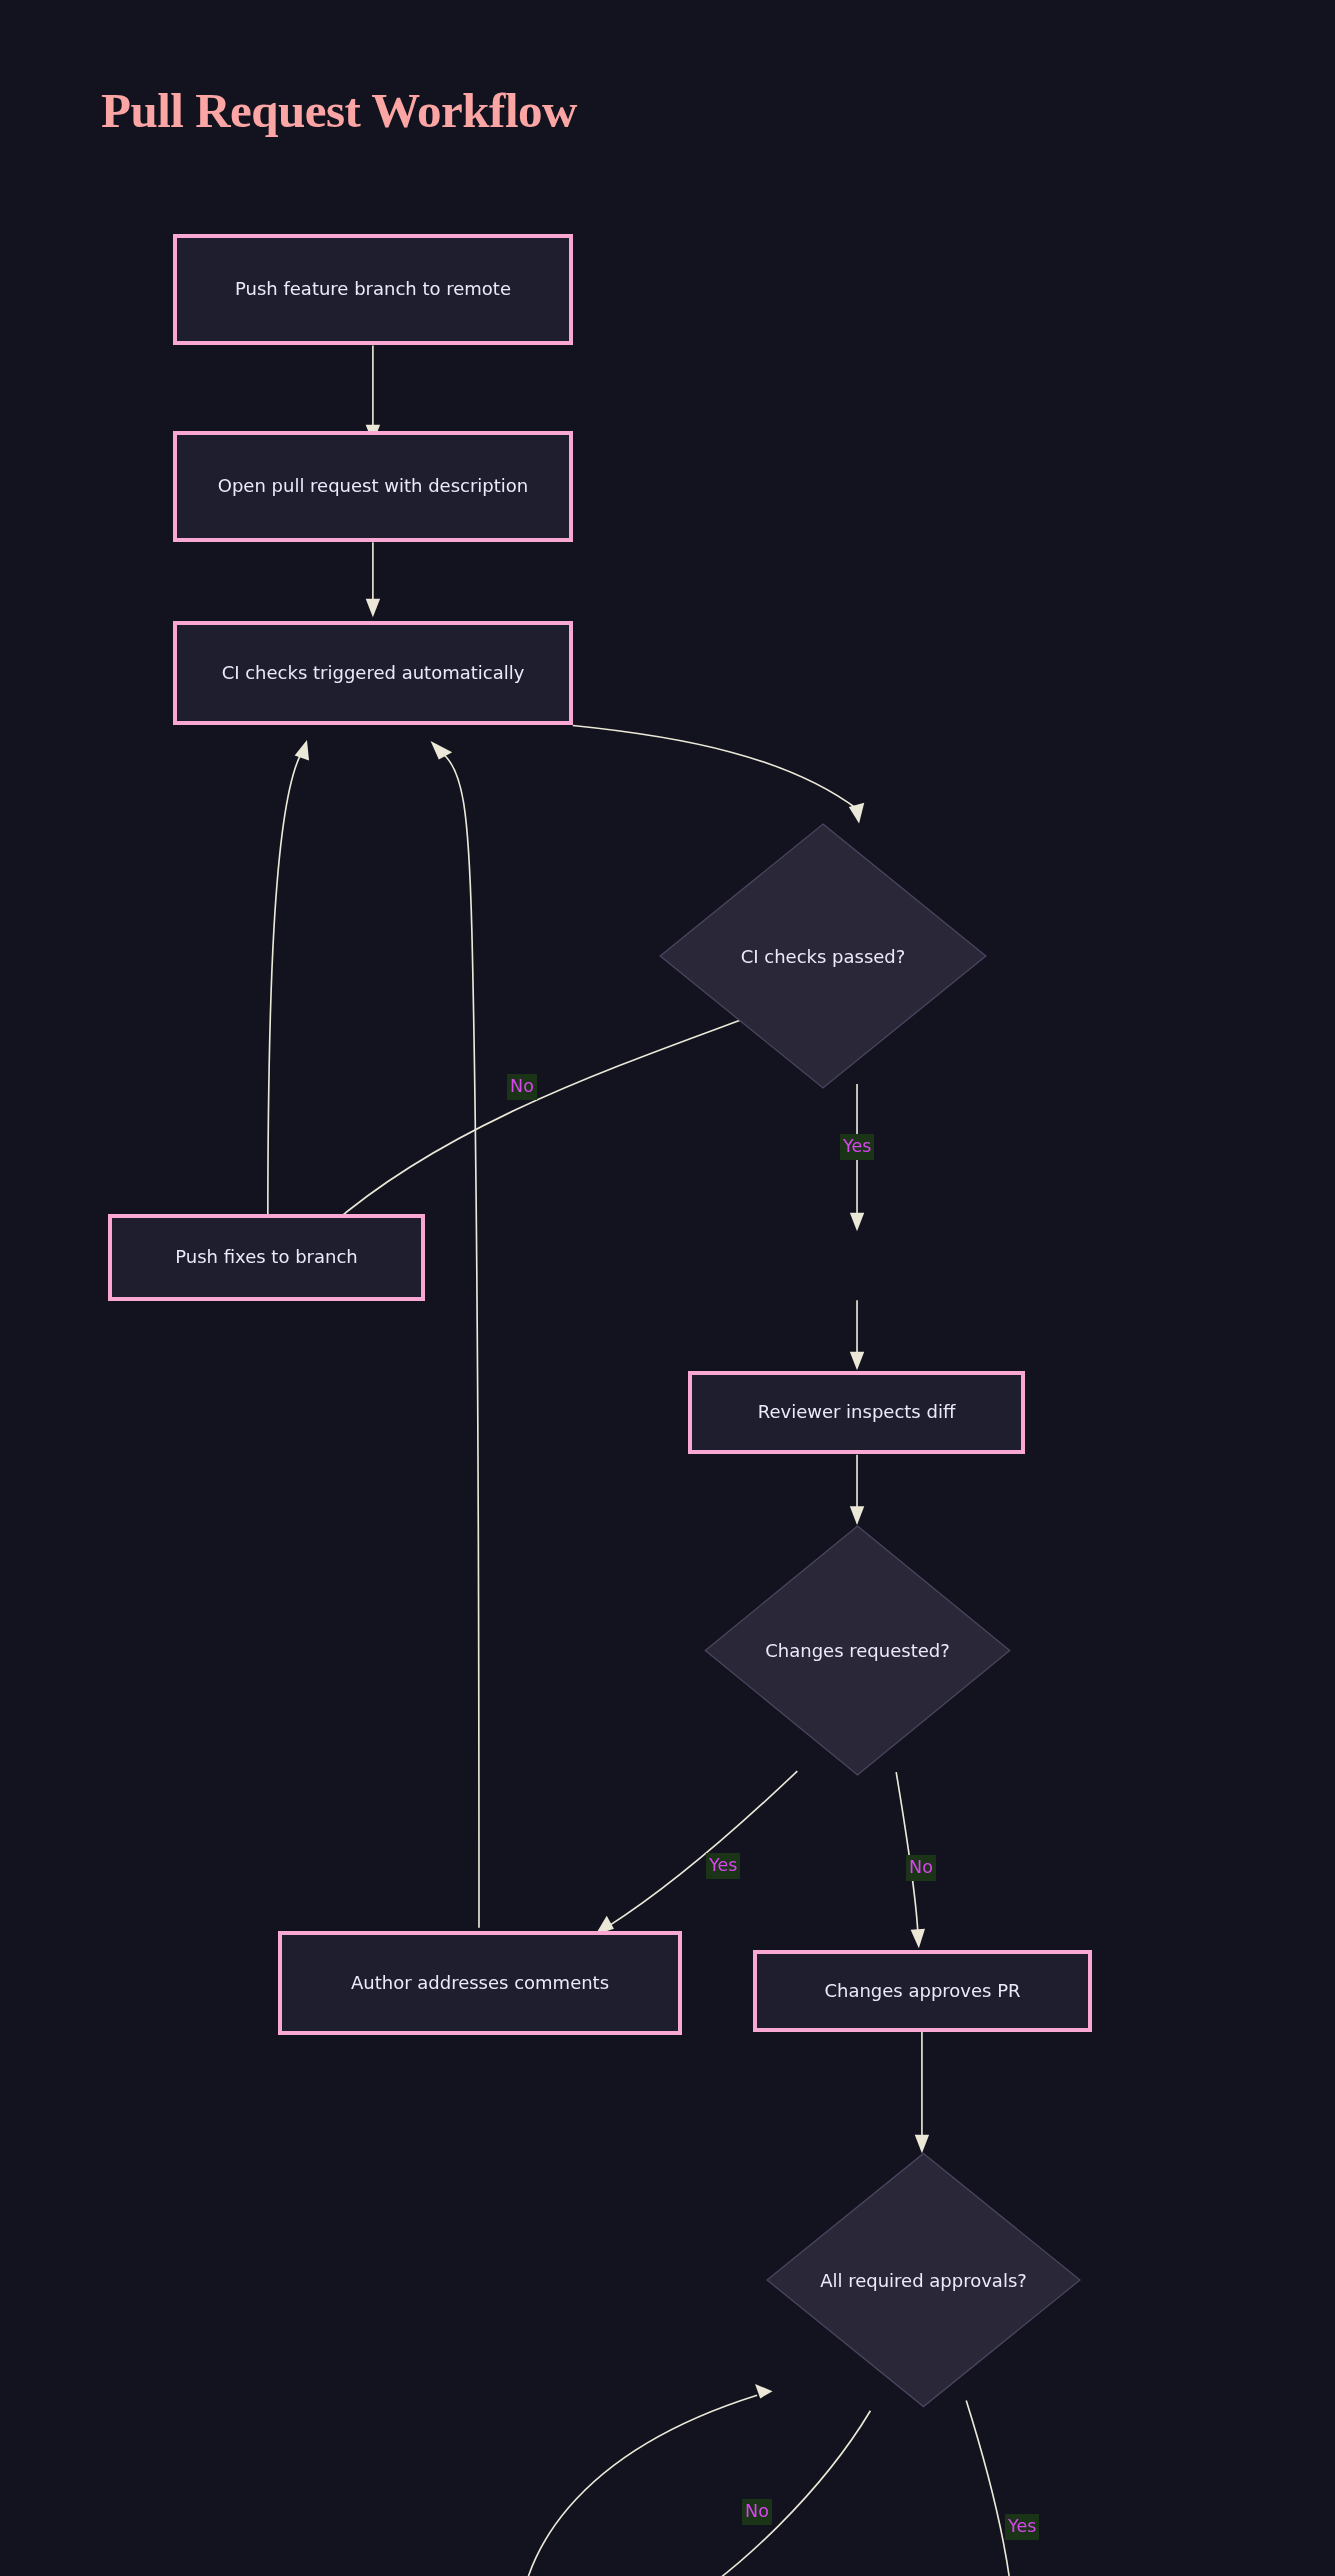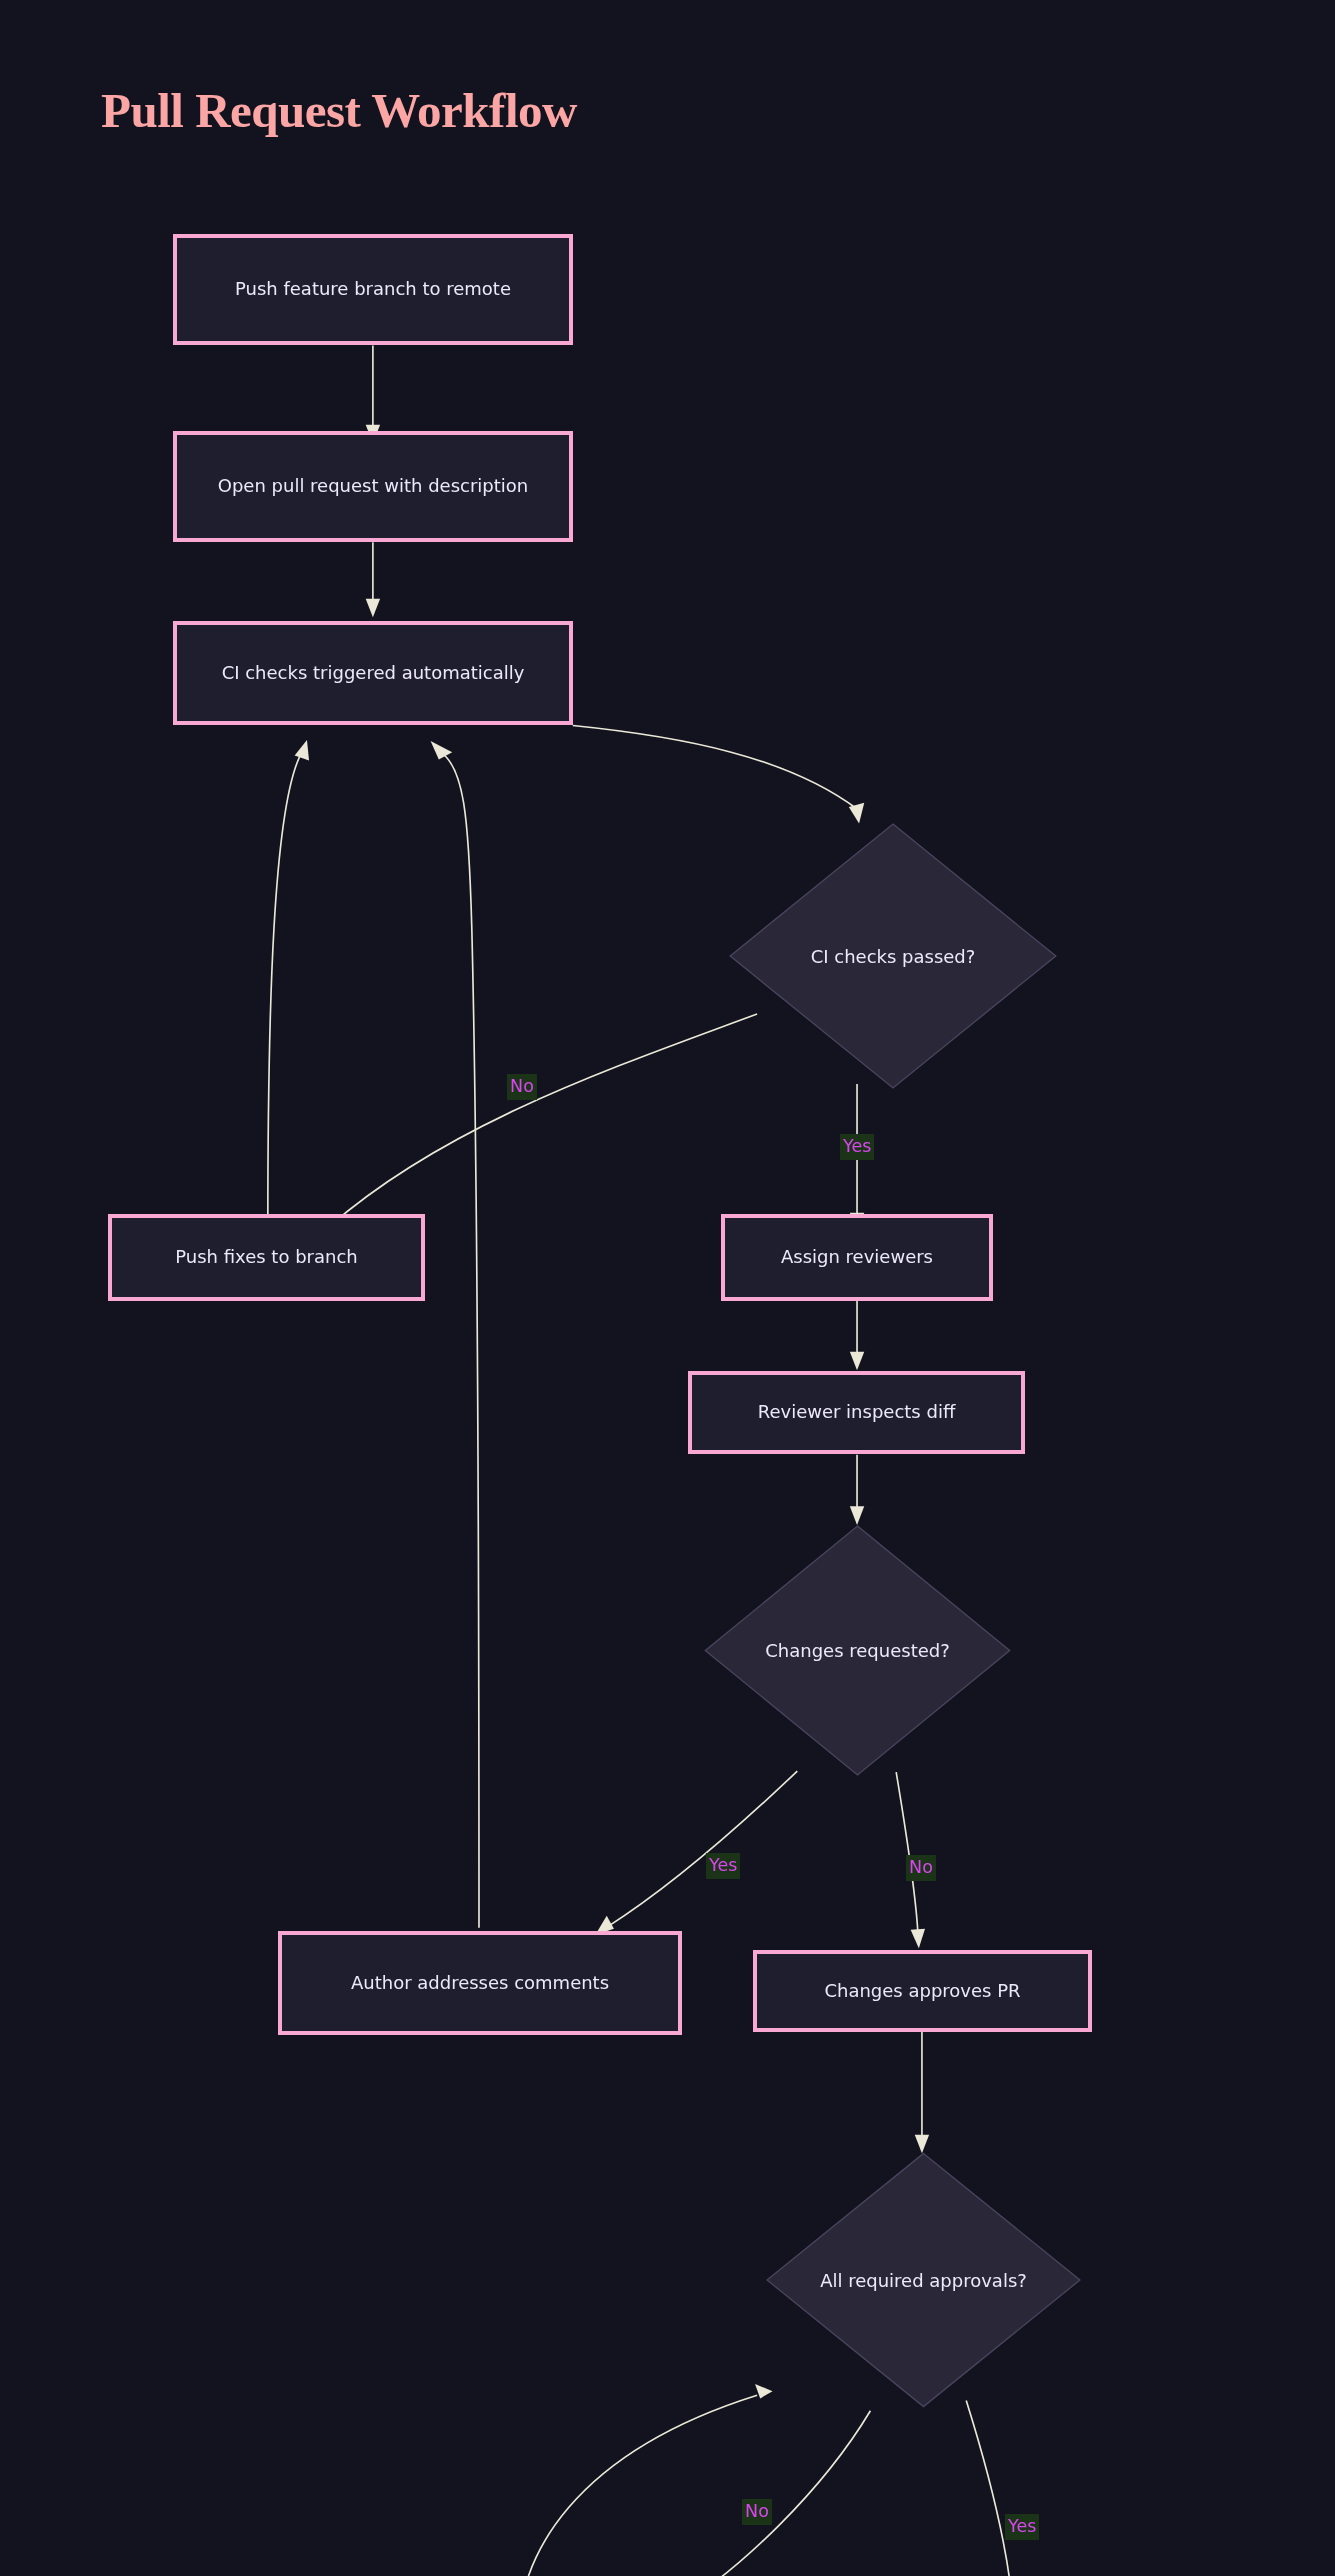--- a/index.html
+++ b/index.html
@@ -138,21 +138,21 @@
       <line x1="1966" y1="5282" x2="1966" y2="5400"></line>
       <polygon points="1966,5430 1952,5394 1980,5394"></polygon>
     </g>
 
     <g>
       <line x1="1966" y1="5586" x2="1966" y2="5690"></line>
       <polygon points="1966,5720 1952,5684 1980,5684"></polygon>
     </g>
   </svg>
 
-  <div class="diamond-wrap" style="left:728px; top:822px; width:330px; height:268px;">
+  <div class="diamond-wrap" style="left:658px; top:822px; width:330px; height:268px;">
     <svg class="diamond" width="330" height="268" viewBox="0 0 640 520">
       <polygon points="320,4 636,260 320,516 4,260"></polygon>
     </svg>
     <div class="diamond-label">CI checks passed?</div>
   </div>
 
   <div class="diamond-wrap" style="left:703px; top:1524px; width:309px; height:253px;">
     <svg class="diamond" width="309" height="253" viewBox="0 0 600 492">
       <polygon points="300,4 596,246 300,488 4,246"></polygon>
     </svg>
@@ -175,23 +175,20 @@
   </div>
 
   <div class="node" style="left:173px;  top:621px; width:400px; height:104px;">
     <span>CI checks triggered automatically</span>
   </div>
 
   <div class="node" style="left:108px;  top:1214px; width:317px; height:87px;justify-content:center;">
     <span>Push fixes to branch</span>
   </div>
 
-  <div class="node" style="left:721px; top:1214px; width:272px; height:87px;">
-    <span>Assign reviewers</span>
-  </div>
 
   <div class="node" style="left:688px; top:1371px; width:337px; height:83px;">
     <span>Reviewer inspects diff</span>
   </div>
 
   <div class="node" style="left:278px;  top:1931px; width:404px; height:104px;">
     <span>Author addresses comments</span>
   </div>
 
   <div class="node" style="left:753px; top:1950px; width:339px; height:82px;">

